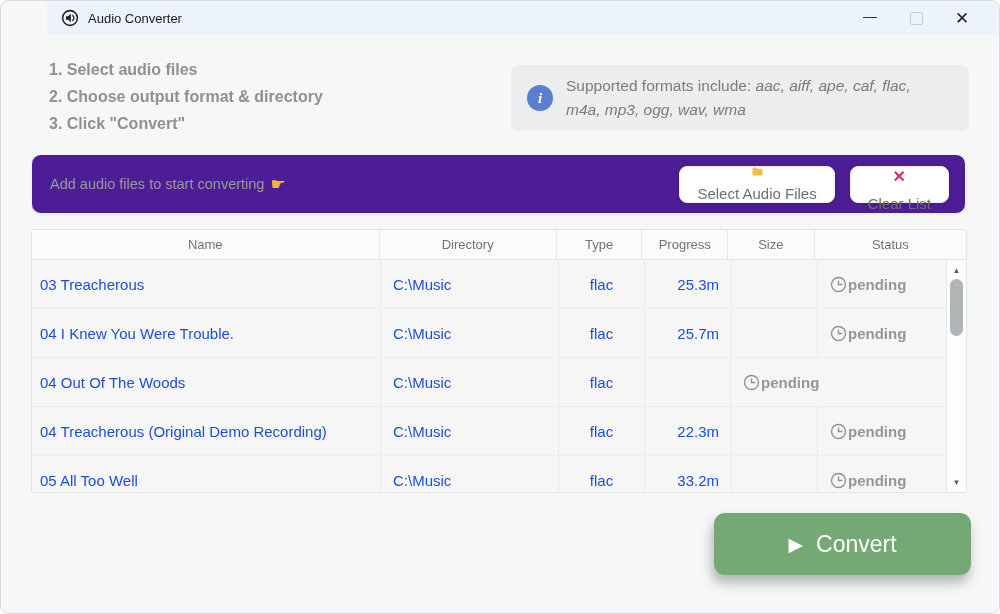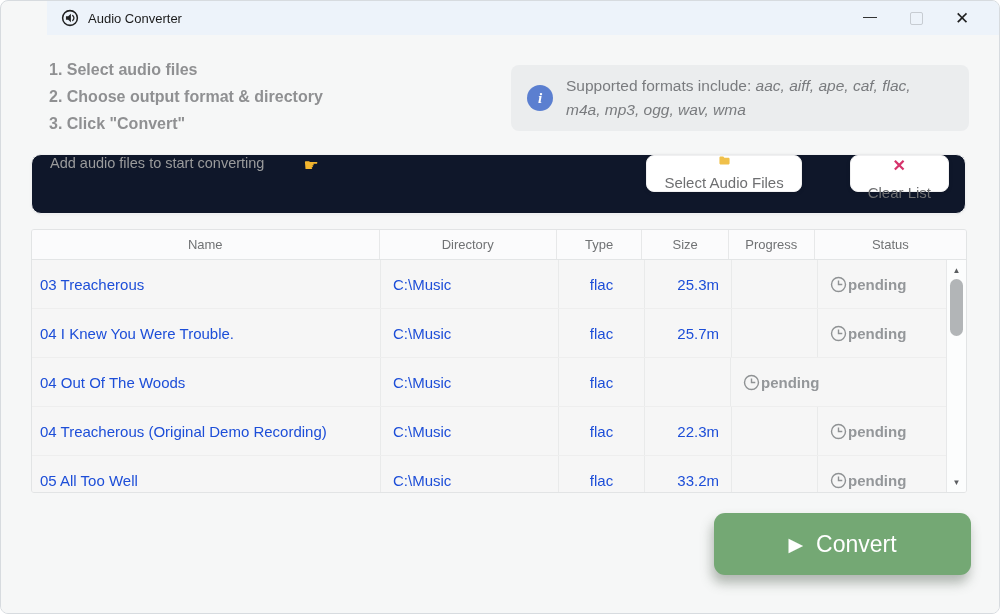--- a/index.html
+++ b/index.html
@@ -30,23 +30,23 @@
   .info-icon {
     flex:0 0 26px; width:26px; height:26px; border-radius:50%; background:#5b7fd0;
     color:#fff; font-style:italic; font-family:"Liberation Serif", serif; font-weight:700;
     display:flex; align-items:center; justify-content:center; font-size:15px; margin-right:13px;
   }
   .info-text { font-size:15.5px; color:#797b7e; line-height:24px; }
   .info-text .fmts { font-style:italic; }
   
   .filebar {
     position:absolute; left:30px; right:33px; top:119px; height:60px;
-    background:#0f172a; border:1px solid #f0f1f2; border-radius:10px;
+    background:#4c1d95; border:1px solid #f0f1f2; border-radius:10px;
     box-shadow:0 1px 3px rgba(0,0,0,0.04);
-    display:flex; padding:0 16px 0 18px;gap:33px;
+    display:flex; align-items:center; padding:0 16px 0 18px;
   }
   .hint-text { font-size:14.5px; color:#9a9b9c; }
   .pointer { color:#f2b52e; font-size:17px; margin-left:6px; }
   .fb-spacer { flex:1; }
   .btn {
     display:flex; align-items:center; gap:9px; height:37px; padding:0 17px;
     background:#fff; border:1px solid #f0f0f1; border-radius:8px;
     box-shadow:0 1px 4px rgba(0,0,0,0.10); font-size:15px; color:#6e6f71; cursor:pointer; white-space:nowrap;flex-direction:column;
   }
   .btn + .btn { margin-left:15px; }
@@ -165,22 +165,22 @@
         <span class="x-icon">✕</span>
         <span>Clear List</span>
       </button>
     </div>
 
     <div class="table">
       <div class="thead">
         <div class="th" style="width:349px">Name</div>
         <div class="th" style="width:178px">Directory</div>
         <div class="th" style="width:86px">Type</div>
+        <div class="th" style="width:86px">Progress</div>
         <div class="th" style="width:87px">Size</div>
-        <div class="th" style="width:86px">Progress</div>
         <div class="th" style="width:152px">Status</div>
       </div>
       <div class="tbody">
 
         <div class="trow">
           <div class="td name" style="width:349px">03 Treacherous</div>
           <div class="td dir" style="width:178px">C:\Music</div>
           <div class="td type" style="width:86px">flac</div>
           <div class="td size" style="width:87px">25.3m</div>
           <div class="td" style="width:86px"></div>

